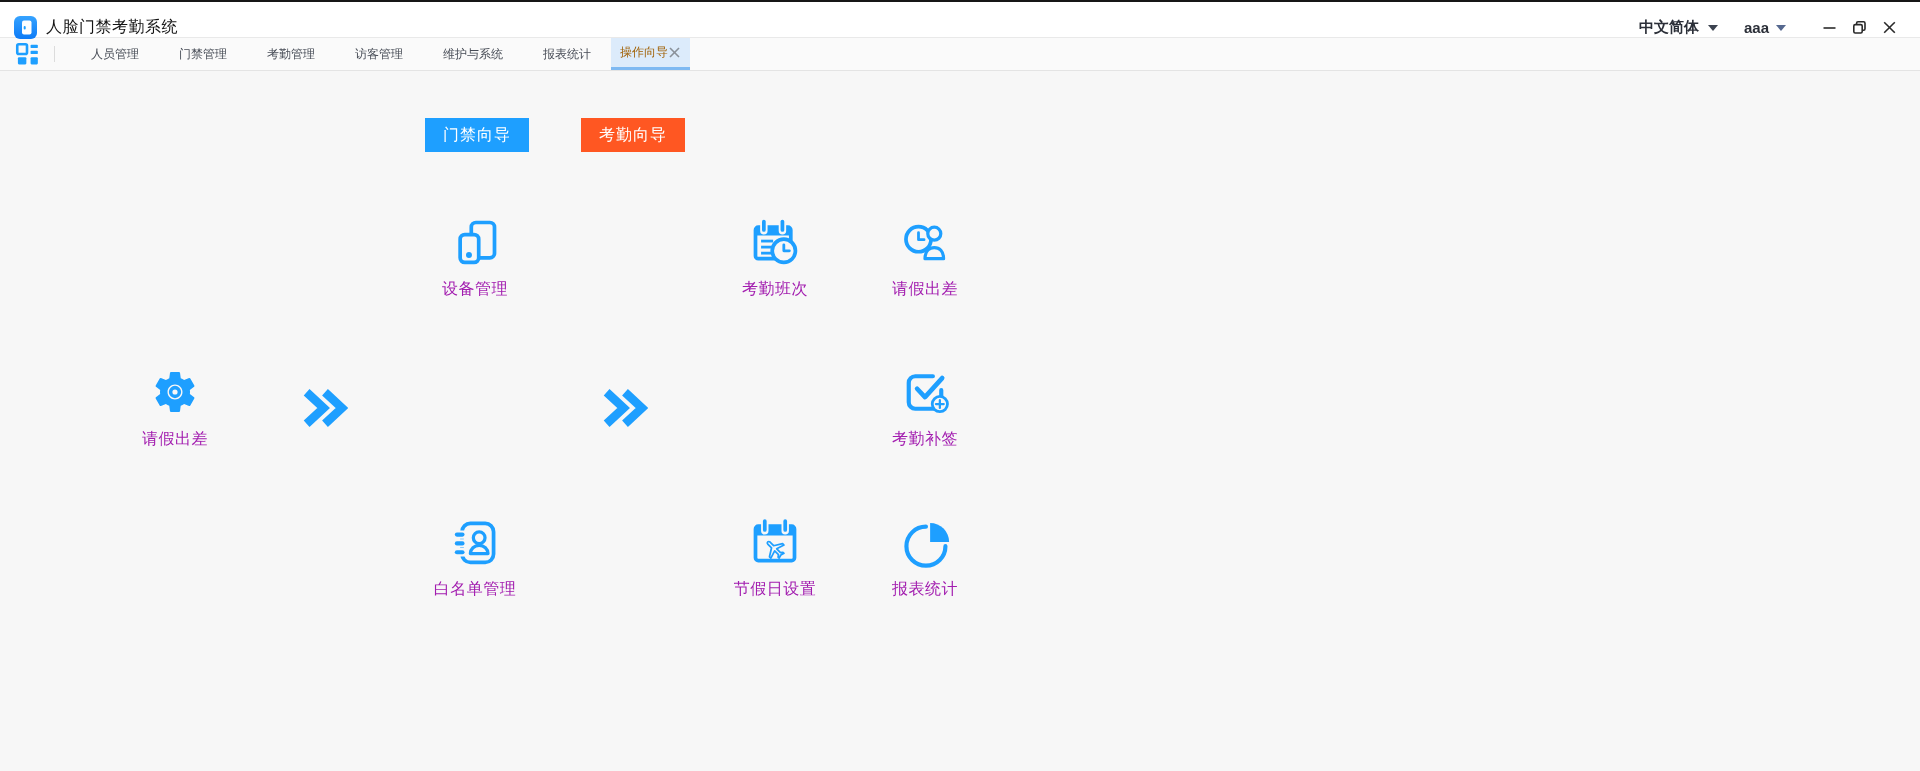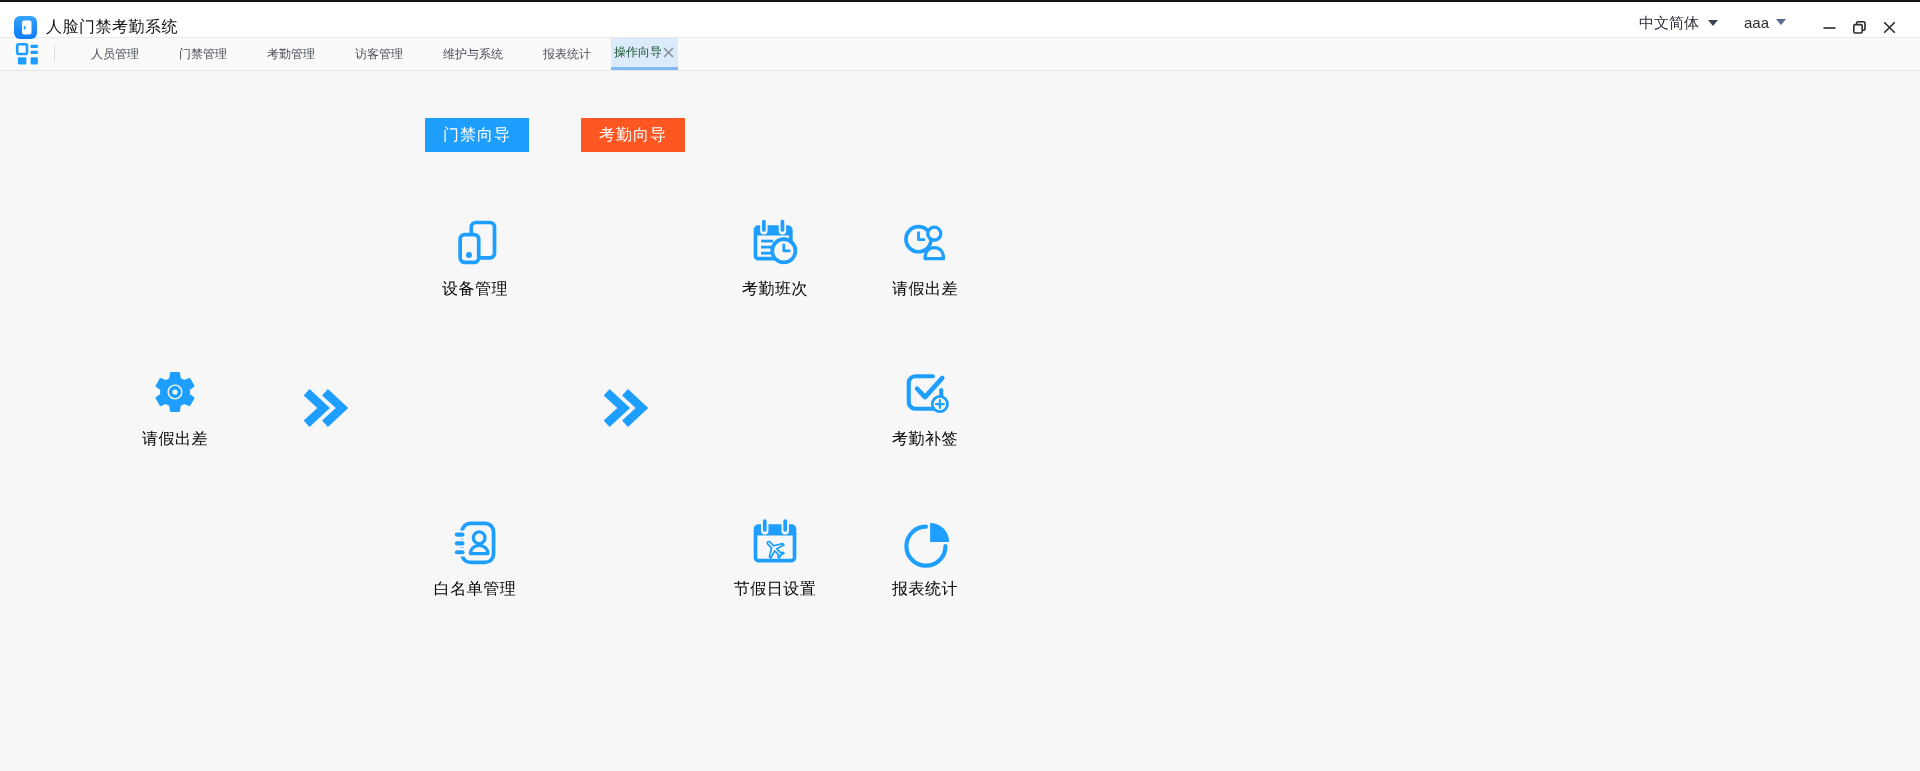--- a/index.html
+++ b/index.html
@@ -27,21 +27,21 @@
     display:flex;align-items:center;justify-content:space-between;
     padding:16px 16px 0 14px;
   }
   .titlebar-left{display:flex;align-items:center;gap:9px;}
   .app-icon{
     width:23px;height:23px;border-radius:6px;
     background:linear-gradient(180deg,#36a3ff,#0d7bf7);
     display:flex;align-items:center;justify-content:center;flex:0 0 auto;
   }
   .app-title{font-size:16px;color:#141414;letter-spacing:.5px;}
-  .titlebar-right{display:flex;align-items:flex-start;}
+  .titlebar-right{display:flex;align-items:center;font-weight:bold;}
   .select-like{display:flex;align-items:center;gap:9px;font-size:15px;color:#2b2f38;}
   .caret{width:0;height:0;border-left:5px solid transparent;border-right:5px solid transparent;border-top:6px solid #3c4350;}
   .caret.blueish{border-top-color:#55688f;}
   .lang-select{margin-right:26px;}
   .user-select{margin-right:28px;gap:7px;}
   .win-btn{width:30px;height:28px;display:flex;align-items:center;justify-content:center;}
   .win-btn svg{stroke:#2a2a2a;stroke-width:1.6;fill:none;}
 
   
   .tabbar{
@@ -49,21 +49,21 @@
     display:flex;align-items:stretch;
   }
   .tabbar-grid{width:54px;display:flex;align-items:center;justify-content:center;color:var(--accent-blue);}
   .tab-sep{width:1px;height:16px;background:#dcdcdc;align-self:center;margin-right:16px;}
   .tab{
     display:flex;align-items:center;padding:0 20px;font-size:12px;color:#474c56;
   }
   .tab.active{
     background:var(--active-tab-bg);
     border-bottom:3px solid var(--active-tab-underline);
-    padding:0 3px;color:#14532d;
+    padding:0 9px;color:#a16207;
   }
   .tab-close{display:flex;align-items:center;}
   .tab-close svg{stroke:#8a9099;stroke-width:1.6;fill:none;}
 
   
   .content{height:699px;background:var(--page-bg);}
   .wizard-buttons{display:flex;gap:52px;margin:47px 0 0 425px;}
   .wz-btn{
     height:34px;min-width:99px;padding:0 18px;border:none;border-radius:0;
     font-size:16px;color:#fff;letter-spacing:1px;
@@ -75,21 +75,21 @@
   .flow{
     display:grid;
     grid-template-columns:repeat(6,150px);
     grid-template-rows:repeat(3,150px);
     margin:31px 0 0 100px;
   }
   .flow-item{
     display:flex;flex-direction:column;align-items:center;justify-content:center;gap:11px;
   }
   .flow-item .ficon{color:var(--accent-blue);height:52px;display:flex;align-items:center;justify-content:center;}
-  .flow-label{font-size:16px;color:#000000;letter-spacing:.5px;white-space:nowrap;}
+  .flow-label{font-size:16px;color:#a21caf;letter-spacing:.5px;white-space:nowrap;}
   .chev-cell{display:flex;align-items:center;justify-content:center;color:var(--accent-blue);}
 
   .c1{grid-column:1;grid-row:2;}
   .c2{grid-column:2;grid-row:2;}
   .c3r1{grid-column:3;grid-row:1;}
   .c3r3{grid-column:3;grid-row:3;}
   .c4{grid-column:4;grid-row:2;}
   .c5r1{grid-column:5;grid-row:1;}
   .c6r1{grid-column:6;grid-row:1;}
   .c5r2{grid-column:5;grid-row:2;}

